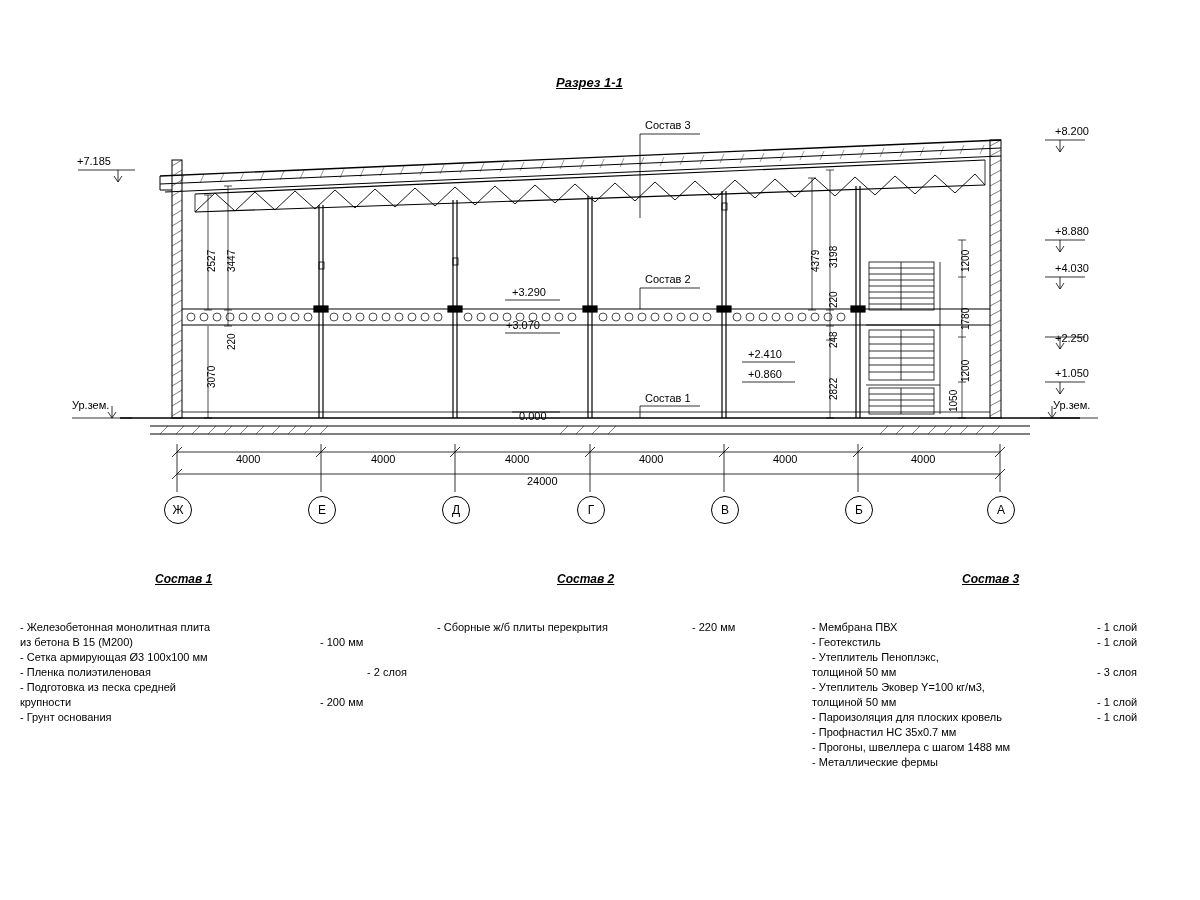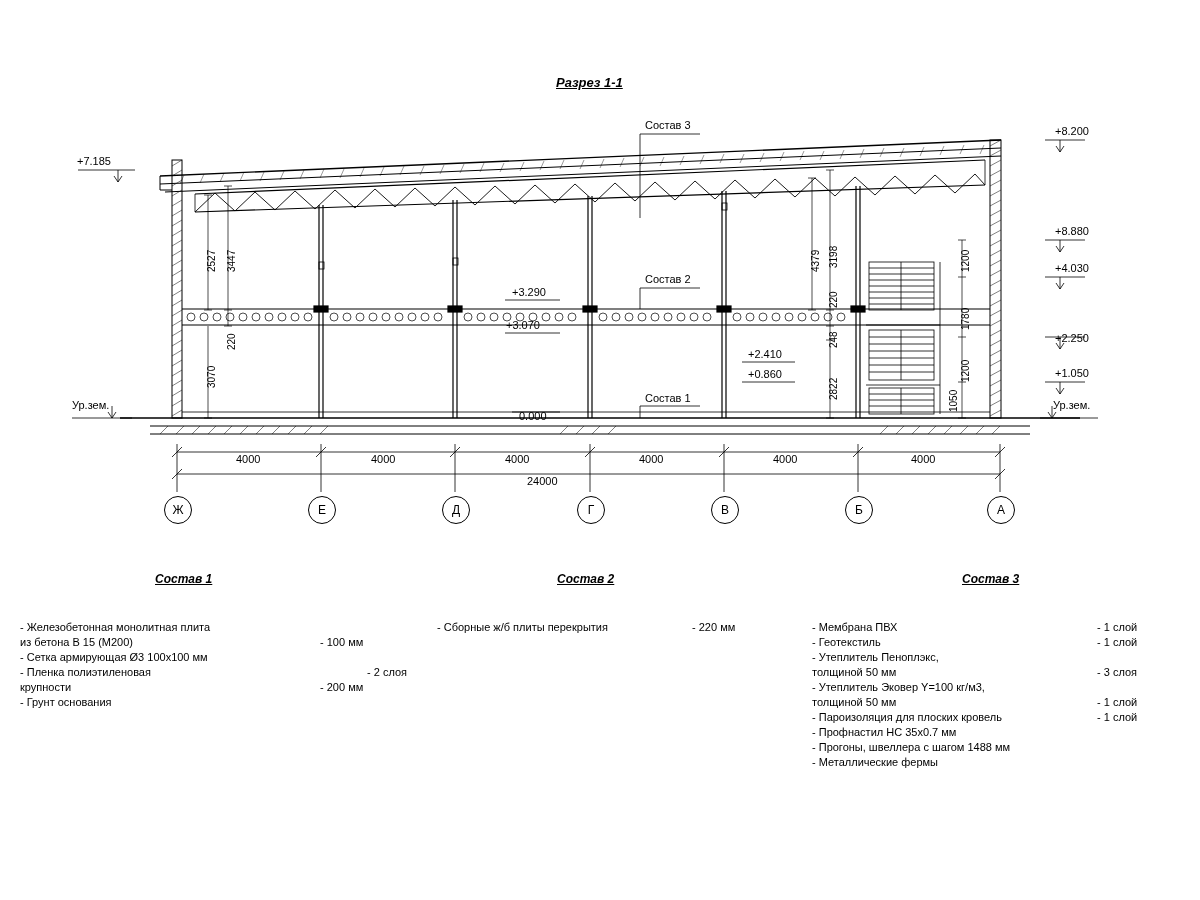--- a/index.html
+++ b/index.html
@@ -503,20 +503,24 @@
     </div>
     <div style="position:relative;">
       <span>- Сетка армирующая Ø3 100х100 мм</span>
       <span style="position:absolute;left:300px;"></span>
     </div>
     <div style="position:relative;">
       <span>- Пленка полиэтиленовая</span>
       <span style="position:absolute;left:316px;margin-left:31px;">- 2 слоя</span>
     </div>
     <div style="position:relative;">
+      <span>- Подготовка из песка средней</span>
+      <span style="position:absolute;left:300px;"></span>
+    </div>
+    <div style="position:relative;">
       <span>  крупности</span>
       <span style="position:absolute;left:300px;">- 200 мм</span>
     </div>
     <div style="position:relative;">
       <span>- Грунт основания</span>
       <span style="position:absolute;left:300px;"></span>
     </div>
   </div>
 
   <div class="abs sub" style="left:557px;top:572px;">Состав 2</div>

